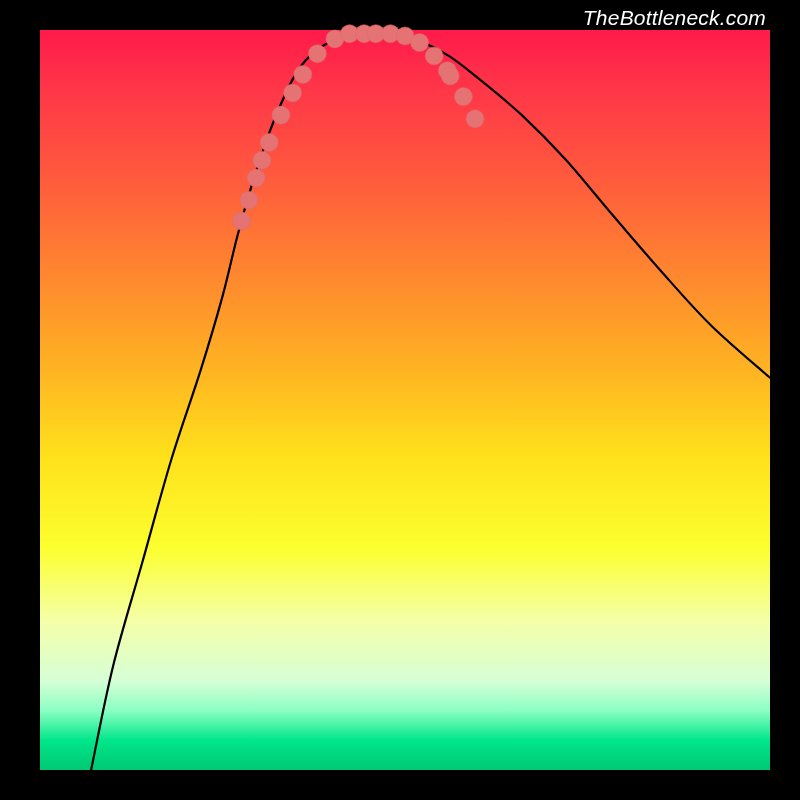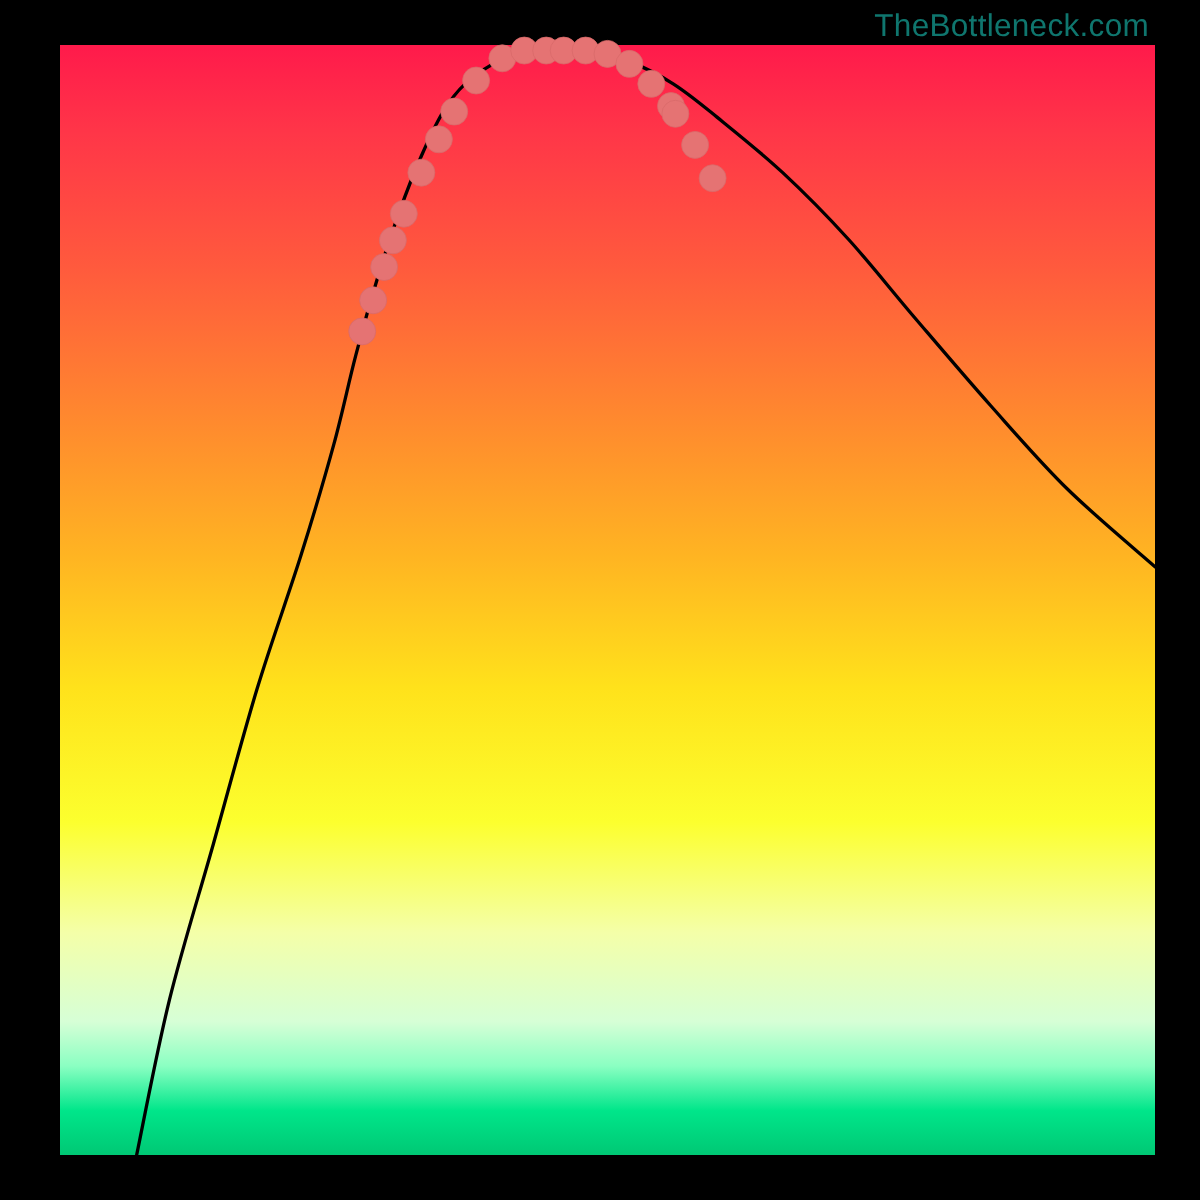--- a/index.html
+++ b/index.html
@@ -35,24 +35,25 @@
       #d6ffd6 88%,
       #8affc2 92%,
       #00e68a 96%,
       #00c874 100%
     );
   }
   .watermark {
     position: absolute;
     right: 34px;
     top: 6px;
-    color: #0f766e;
+    color: #ffffff;
     font-size: 21px;
     letter-spacing: 0.2px;
     font-weight: 500;
+    font-style: italic;
   }
   svg.curve {
     position: absolute;
     left: 0;
     top: 0;
     width: 730px;
     height: 740px;
     overflow: visible;
   }
   .marker {

